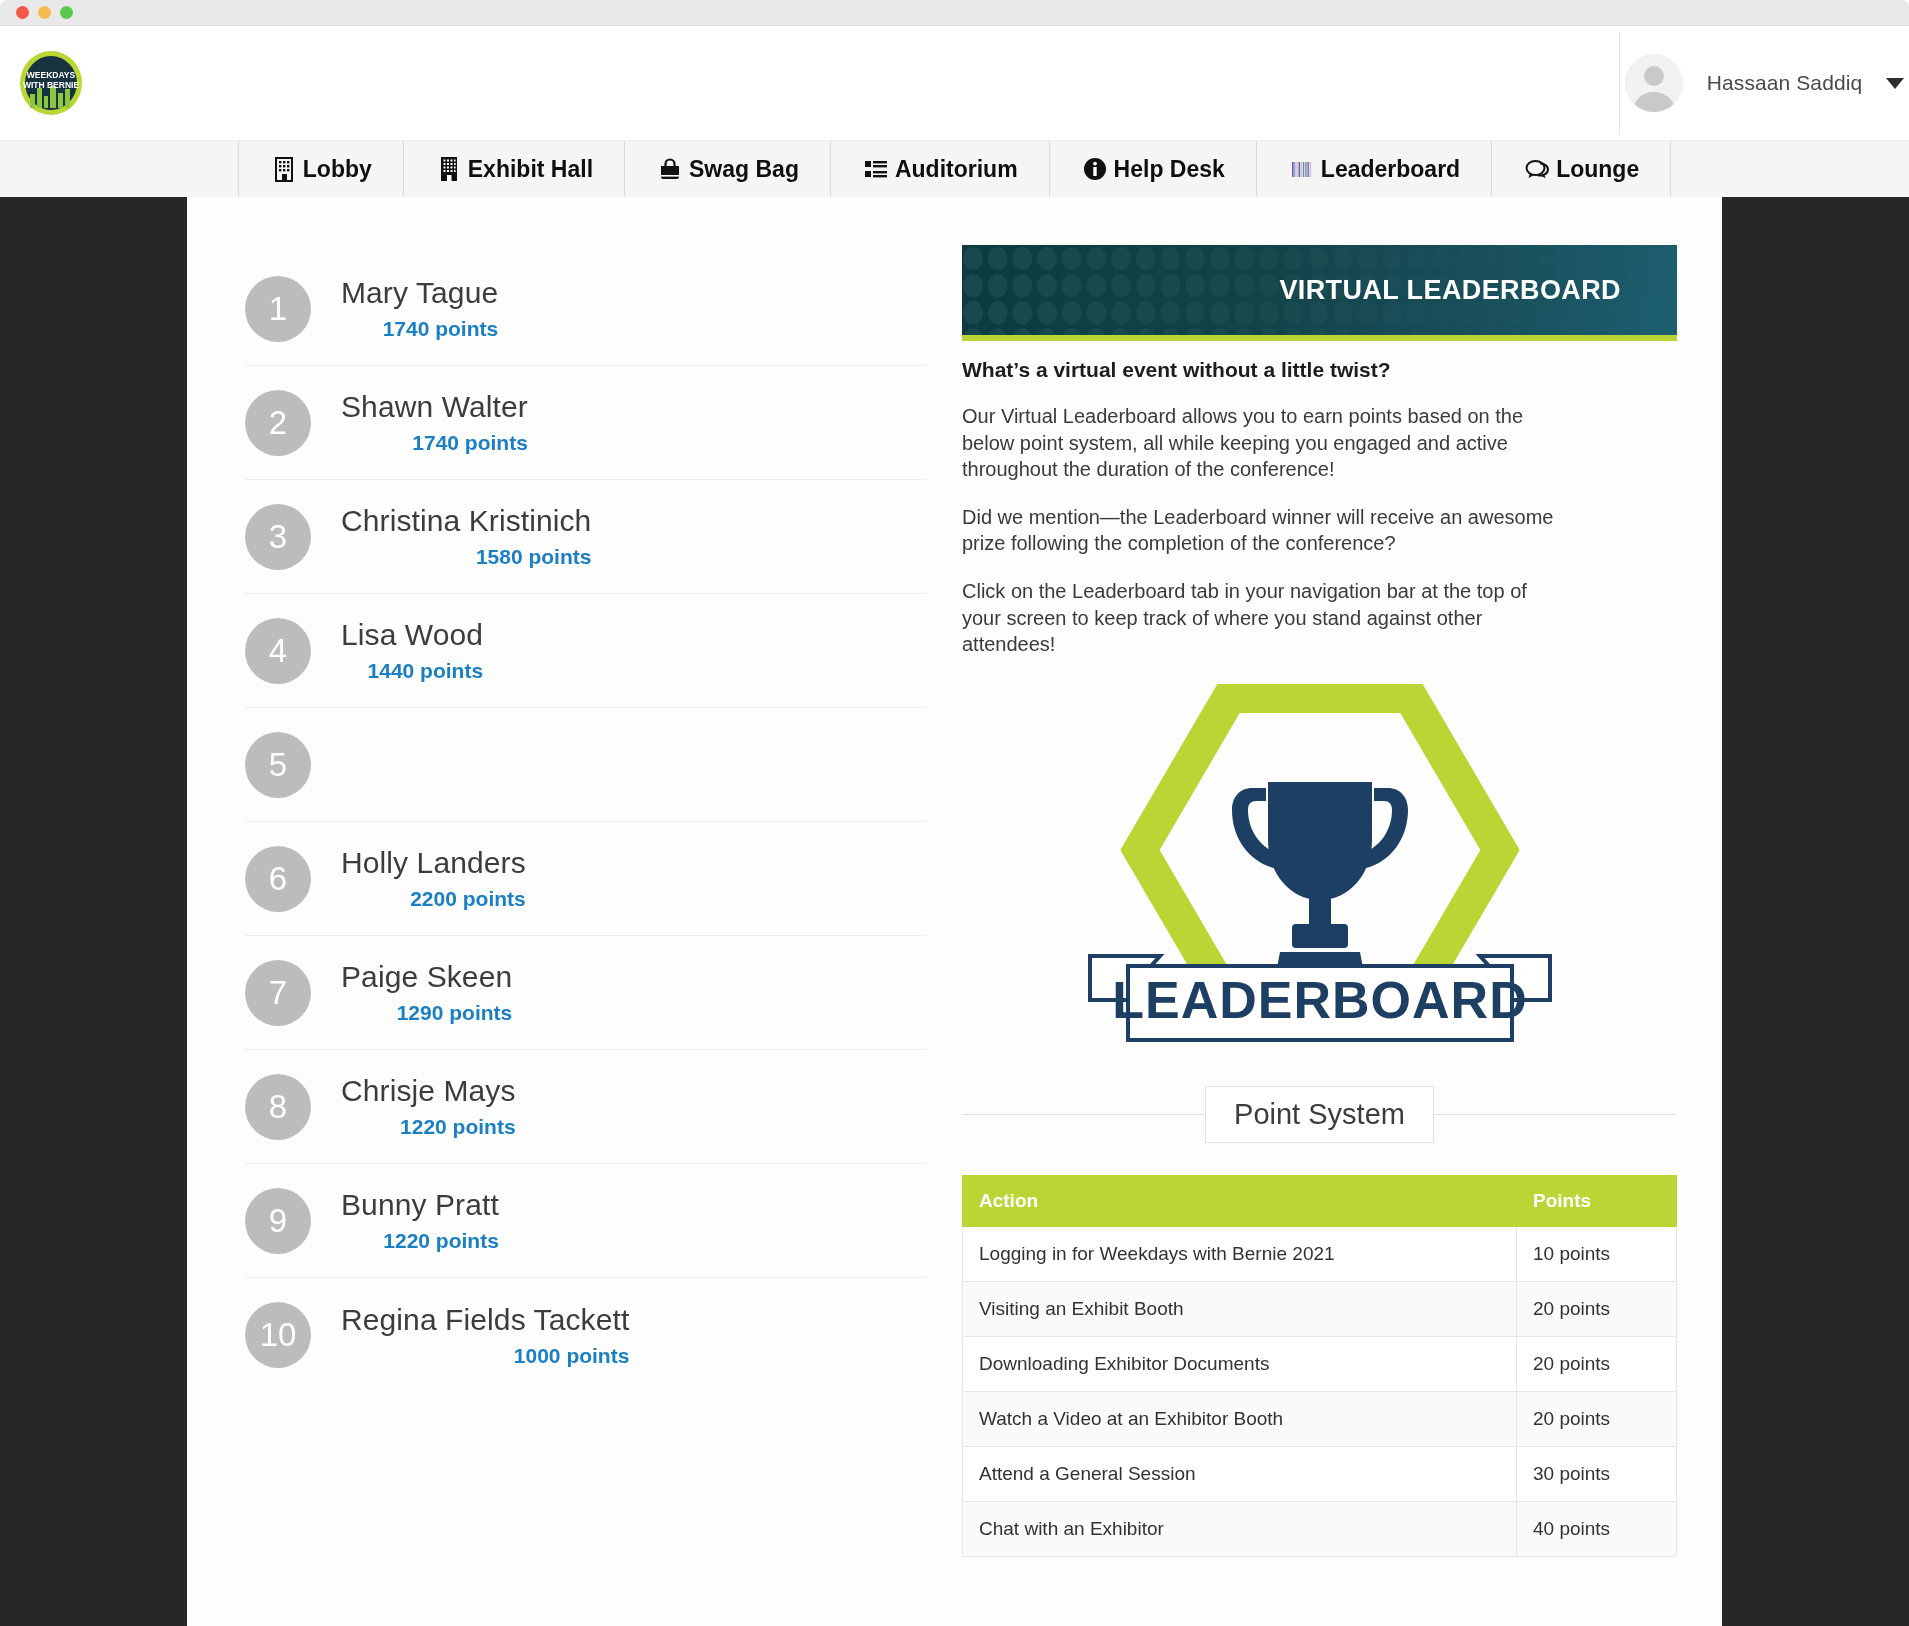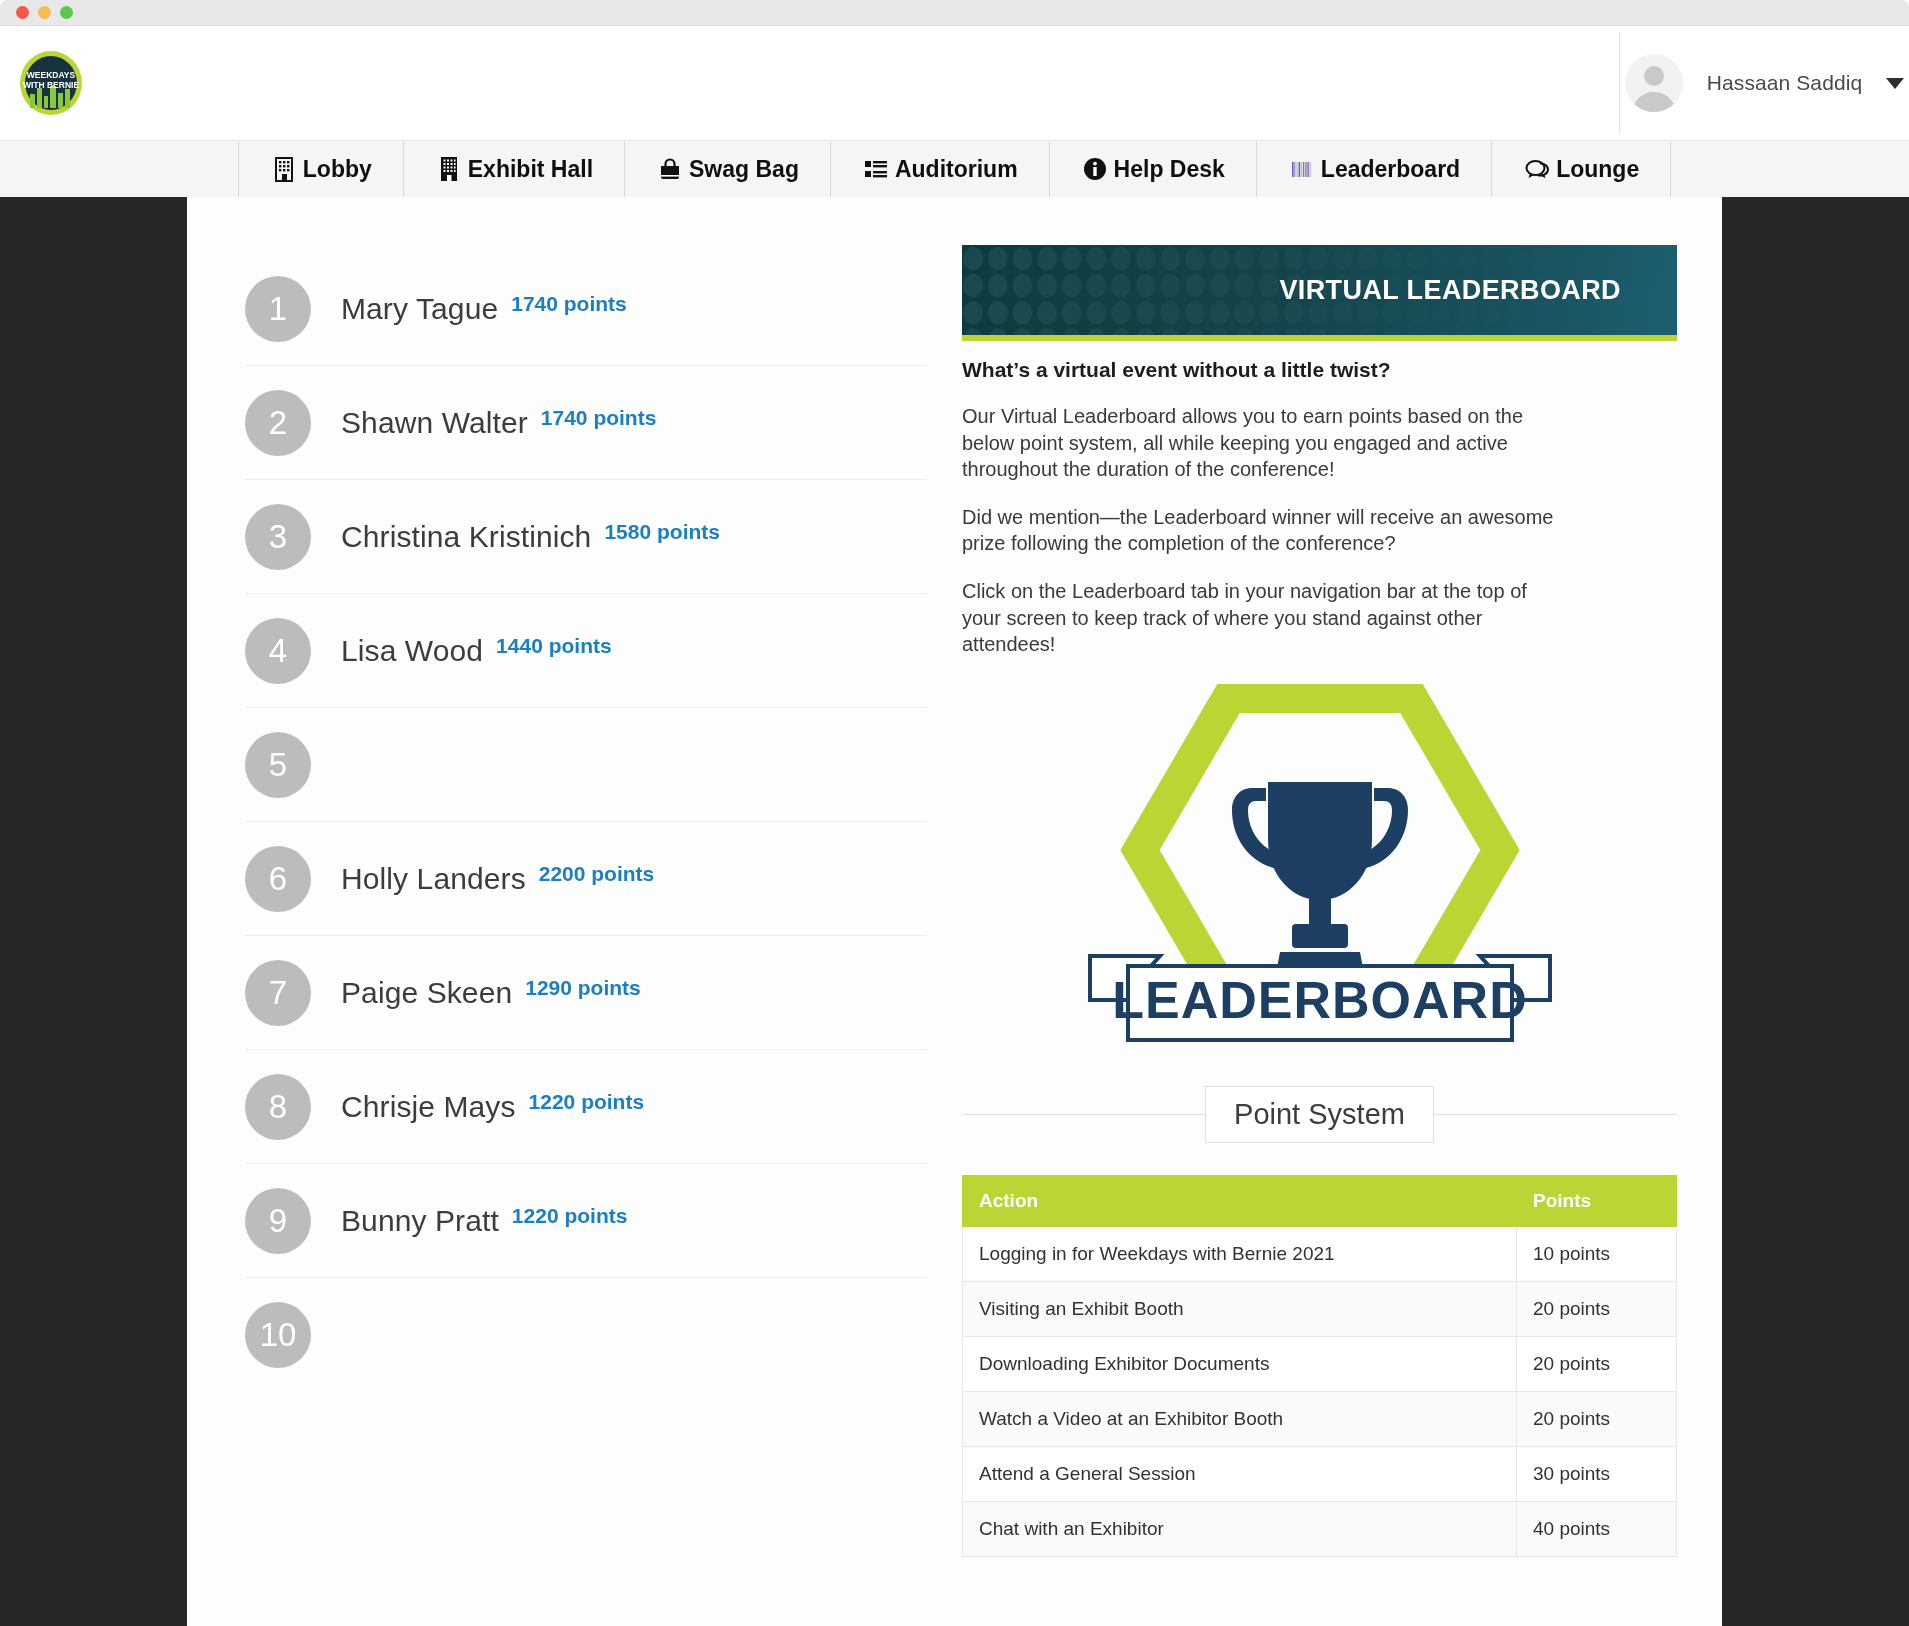--- a/index.html
+++ b/index.html
@@ -89,21 +89,21 @@
     height: 114px;
     border-bottom: 1px solid #ededed;
   }
   .rank-row:last-child { border-bottom: none; }
   .rank-badge {
     width: 66px; height: 66px; border-radius: 50%;
     background: #bcbcbc; color: #ffffff;
     display: flex; align-items: center; justify-content: center;
     font-size: 33px; flex: none;
   }
-  .rank-info { display: flex; flex-direction: row; gap: 13px; text-align: right; }
+  .rank-info { display: flex; flex-direction: column; gap: 7px; text-align: right; }
   .rank-name { font-size: 30px; color: #3c3c3c; letter-spacing: .1px; }
   .rank-points { font-size: 21px; color: #1b7fc4; font-weight: 600; }
 
   
   .info-col { width: 760px; padding: 48px 45px 0 0; margin-left: 35px; }
 
   .banner {
     height: 96px; width: 100%;
     background: linear-gradient(100deg, #0c3b3f 0%, #134248 40%, #18505c 75%, #1d5f70 100%);
     position: relative; overflow: hidden;
@@ -383,20 +383,24 @@
       <div class="rank-row">
         <div class="rank-badge">9</div>
         <div class="rank-info">
           <div class="rank-name">Bunny Pratt</div>
           <div class="rank-points">1220 points</div>
         </div>
       </div>
 
       <div class="rank-row">
         <div class="rank-badge">10</div>
+        <div class="rank-info">
+          <div class="rank-name">Regina Fields Tackett</div>
+          <div class="rank-points">1000 points</div>
+        </div>
       </div>
 
     </div>
 
     <div class="info-col">
 
       <div class="banner">
         <svg class="banner-dots" viewBox="0 0 580 90" preserveAspectRatio="none" aria-hidden="true">
           <defs>
             <pattern id="dots" width="20" height="22" patternUnits="userSpaceOnUse">

